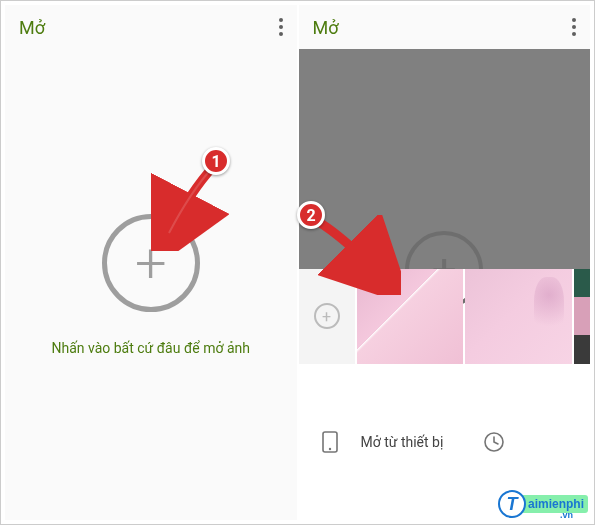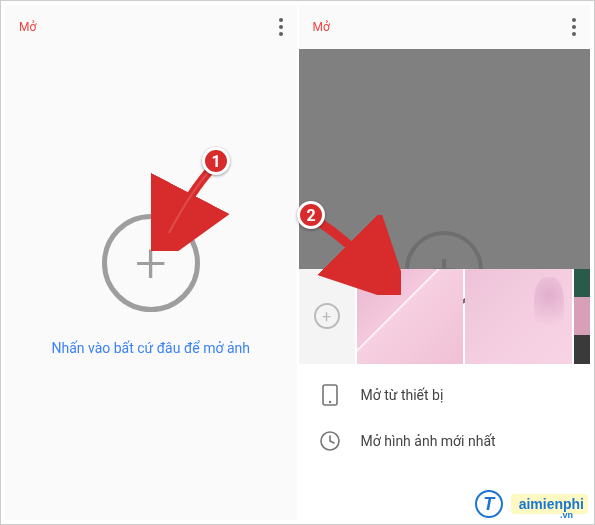--- a/index.html
+++ b/index.html
@@ -27,22 +27,22 @@
     }
     .header {
       height: 44px;
       display: flex;
       align-items: center;
       justify-content: space-between;
       padding: 0 14px;
       color: #5f5f5f;
     }
     .header-title {
-      font-size: 12px;
-      color: #ef4444;
+      font-size: 18px;
+      color: #4d7c0f;
     }
     .menu-dots {
       display: flex;
       flex-direction: column;
       gap: 3px;
       cursor: pointer;
     }
     .menu-dots span {
       width: 4px;
       height: 4px;
@@ -68,21 +68,21 @@
       justify-content: center;
       cursor: pointer;
     }
     .plus-circle .plus {
       font-size: 56px;
       color: #9e9e9e;
       font-weight: 300;
       line-height: 1;
     }
     .hint-text {
-      color: #3b82f6;
+      color: #4d7c0f;
       font-size: 14px;
       text-align: center;
       padding: 0 10px;
     }
     
     .right-body {
       flex: 1;
       display: flex;
       flex-direction: column;
     }
@@ -134,21 +134,21 @@
       display:flex; align-items:center; justify-content:center;
       font-size:16px; color:#bbb;
     }
     .thumb-2 { flex: 1; background: linear-gradient(135deg, #e8b8d0 0%, #f4c8dd 40%, #fff 40%, #f6d0e0 42%, #f0c0d5 100%); }
     .thumb-3 { flex: 1; background: linear-gradient(135deg, #ecc3d8 0%, #f4cce0 45%, #f7d4e5 100%); position:relative; }
     .thumb-3::after { content:""; position:absolute; right:8px; top:8px; width:30px; height:60px; background: radial-gradient(circle at 50% 30%, #d49ac0 0%, transparent 70%); border-radius:40%; opacity:0.6;}
     .thumb-4 { width: 16px; background: linear-gradient(#2a5a4a 0%, #2a5a4a 30%, #d8a0b8 30%, #d8a0b8 70%, #3a3a3a 70%, #3a3a3a 100%); }
     .menu-list {
       flex: 1;
       display: flex;
-      flex-direction: column;
+      flex-direction: row;
       padding: 8px 0;
     }
     .menu-item {
       display: flex;
       align-items: center;
       gap: 20px;
       padding: 12px 20px;
       cursor: pointer;
       color: #444;
       font-size: 14px;
@@ -208,27 +208,26 @@
       display:flex;
       align-items:center;
       justify-content:center;
       font-weight:bold;
       font-style: italic;
       font-size: 18px;
       z-index: 2;
       margin-right: -6px;
     }
     .watermark-text {
-      background: #fef9c3;
+      background: #86efac;
       color: #1976d2;
-      font-size: 14px;
+      font-size: 12px;
       font-weight: bold;
       padding: 2px 4px 2px 8px;
       border-radius: 3px;
-      margin-left: 14px;
     }
     .watermark-vn {
       position: absolute;
       right: 15px;
       bottom: -2px;
       font-size: 9px;
       color: #1976d2;
       font-weight: bold;
     }
   </style>
@@ -288,21 +287,20 @@
             </span>
             <span>Mở từ thiết bị</span>
           </div>
           <div class="menu-item">
             <span class="menu-icon">
               <svg width="22" height="22" viewBox="0 0 22 22">
                   <circle cx="11" cy="11" r="9" fill="none" stroke="#757575" stroke-width="1.6"></circle>
                   <path d="M11 6 v5 l4 2" fill="none" stroke="#757575" stroke-width="1.6" stroke-linecap="round"></path>
                 </svg>
             </span>
-            <span>Mở hình ảnh mới nhất</span>
           </div>
         </div>
       </div>
     </div>
   </div>
 
 </div>
 
 <div class="overlay">
 

